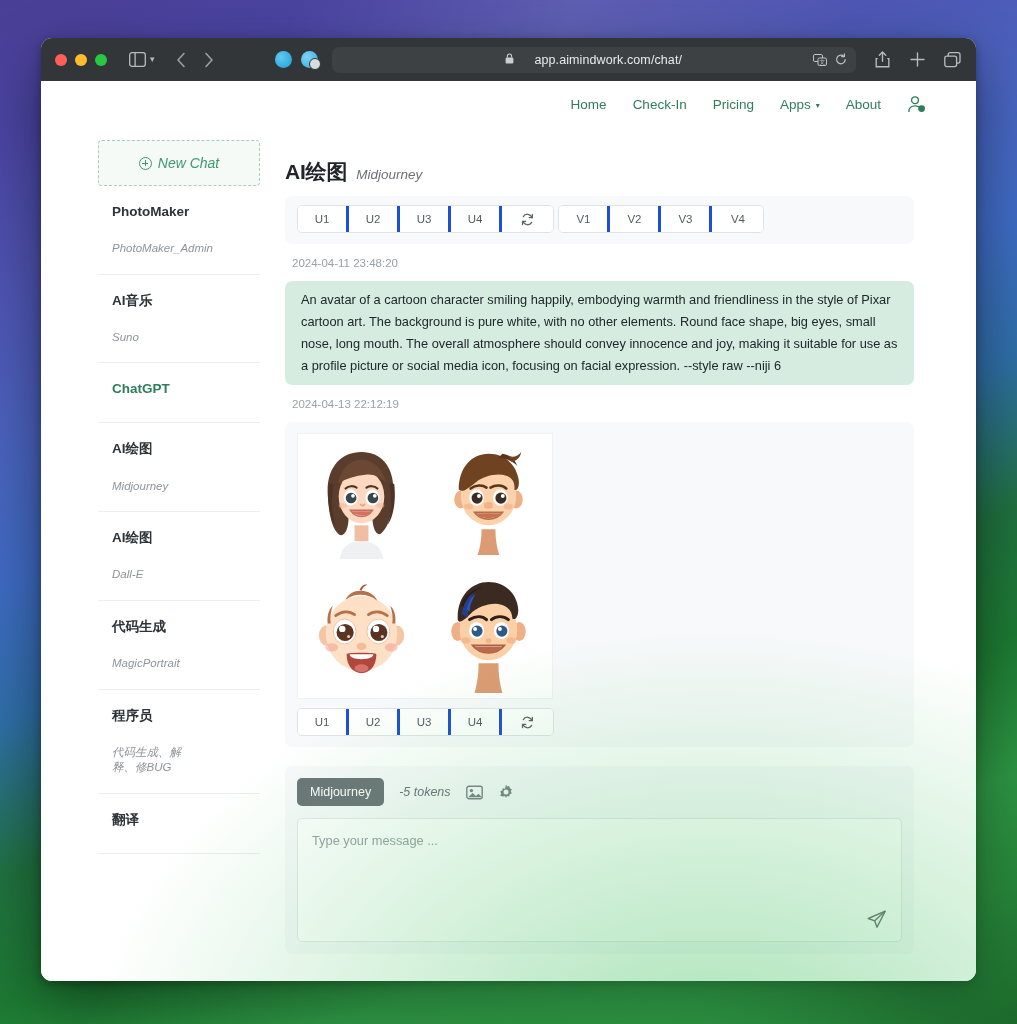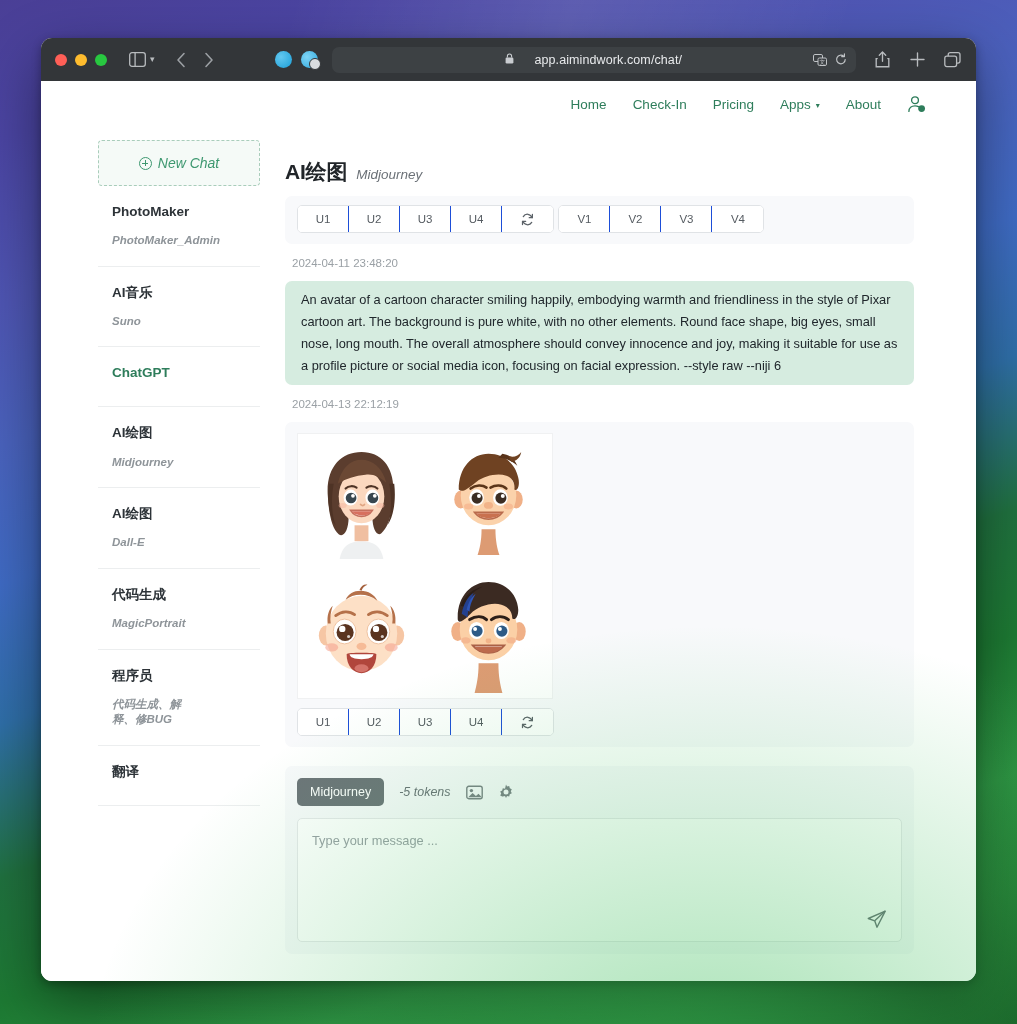--- a/index.html
+++ b/index.html
@@ -220,23 +220,22 @@
     font-size: 13.5px;
     color: #2d3338;
     font-weight: 700;
     line-height: 1.35;
   }
   .side-item .s-sub {
     font-size: 11.5px;
     color: #8e9499;
     font-style: italic;
     line-height: 1.35;
-    margin-top: 12px;
+    margin-top: 20px;
     max-width: 76px;
-    font-weight: bold;
   }
   .side-item.active .s-title { color: #2e7d5b; }
 
   
   .main {
     flex: 1 1 auto;
     padding: 0 62px 0 25px;
     overflow: hidden;
     position: relative;
   }
@@ -280,21 +279,21 @@
   .btn-group + .btn-group { margin-top: 9px; }
   .ubtn {
     min-width: 51px;
     height: 26px;
     display: flex;
     align-items: center;
     justify-content: center;
     font-size: 11.5px;
     color: #555b61;
     background: #fff;
-    border-right: 1px solid #1d4ed8;
+    border-right: 3px solid #1d4ed8;
     cursor: pointer;
   }
   .ubtn:last-child { border-right: none; }
   .ubtn.icon { color: #5c6268; }
 
   .timestamp {
     font-size: 11.5px;
     color: #9aa0a5;
     padding: 13px 0 0 7px;
   }

